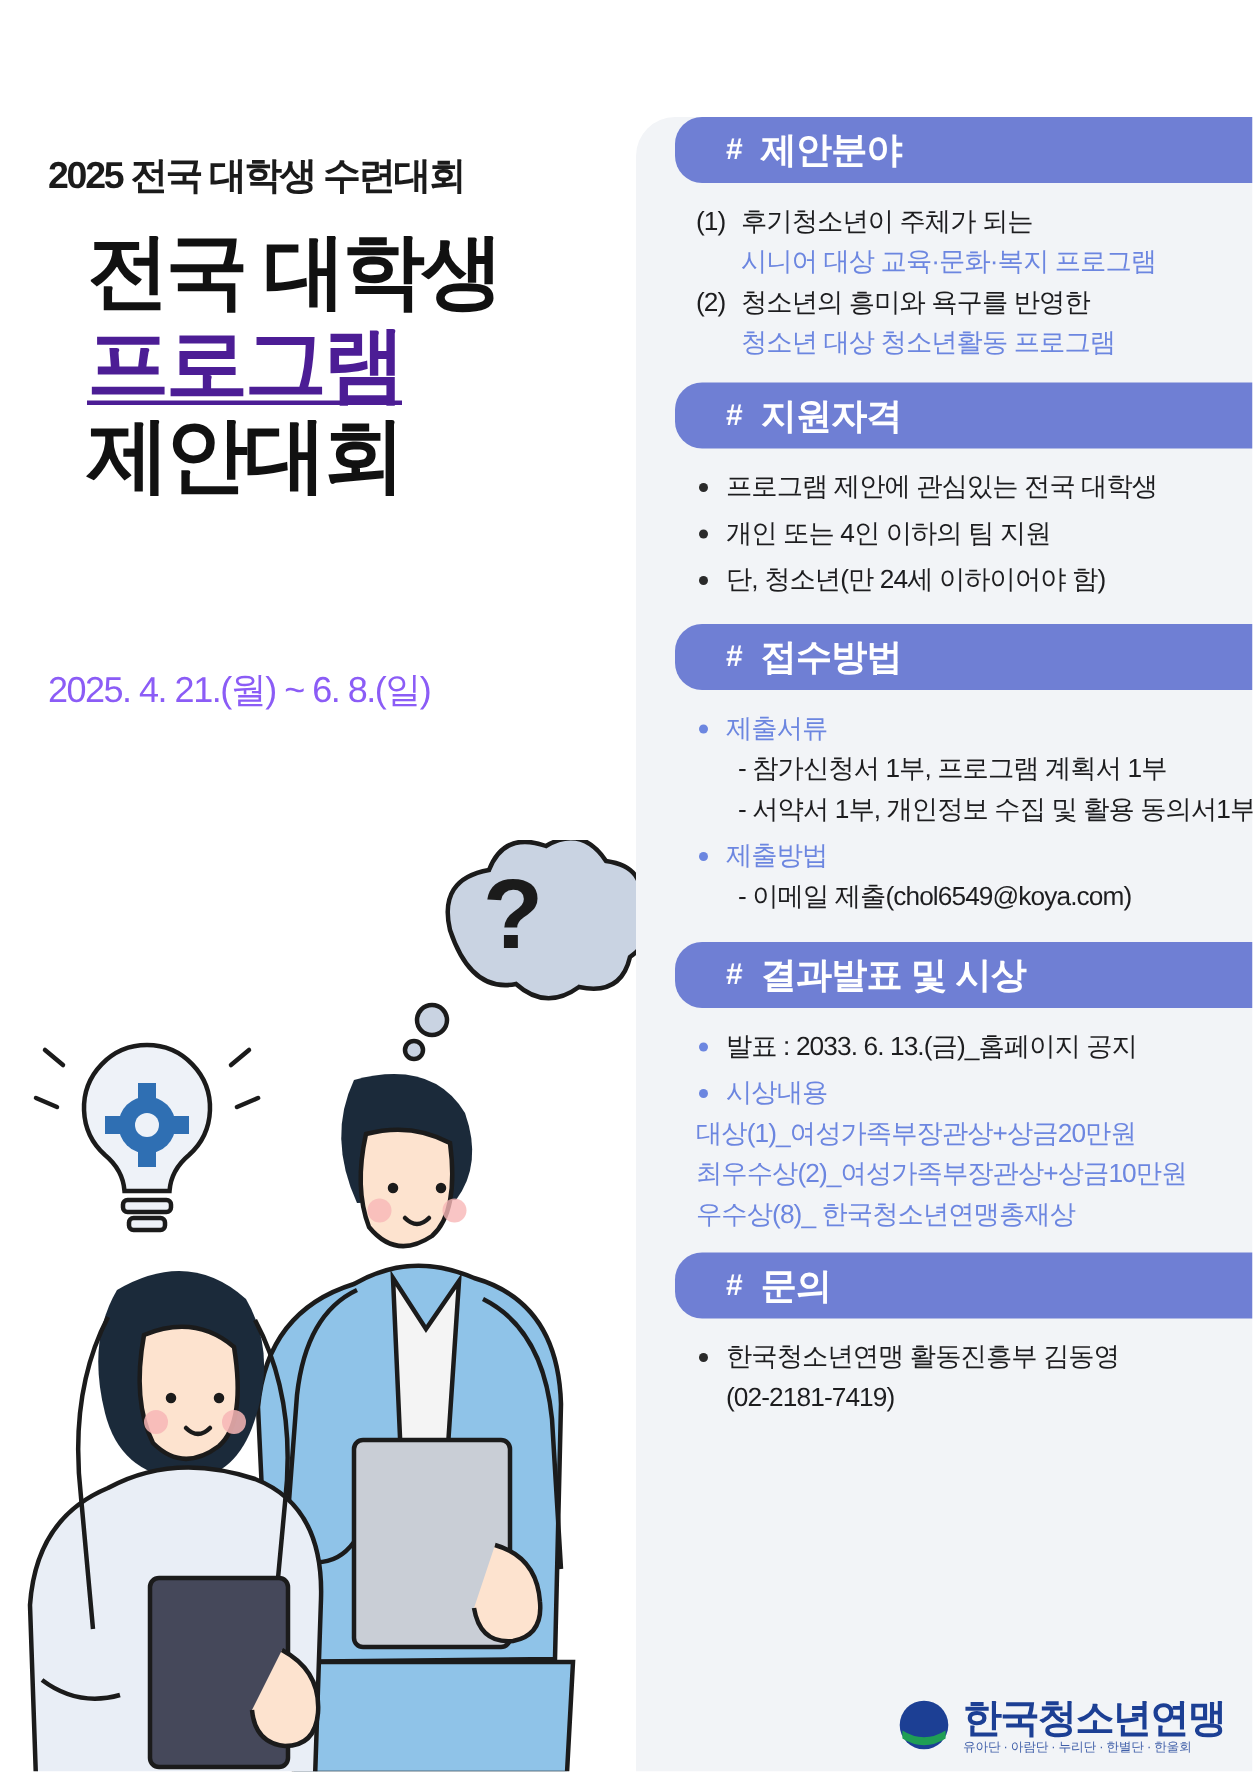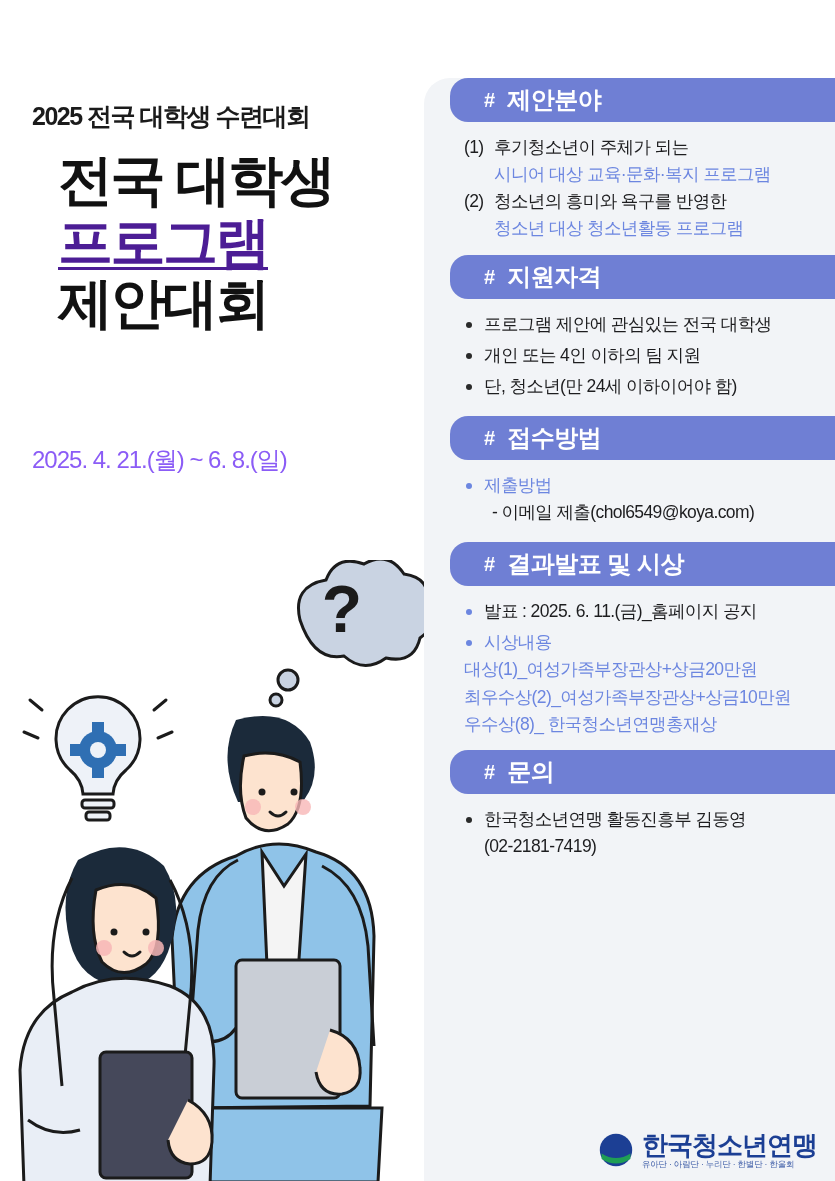--- a/index.html
+++ b/index.html
@@ -275,33 +275,38 @@
       </ul>
     </div>
 
     <div class="sec-head">
       <span class="hash">#</span>
       <span class="title">접수방법</span>
     </div>
     <div class="sec-body">
       <ul class="bullets blue-dot">
         <li>
+          <span class="blue">제출서류</span>
+          <div class="sub">- 참가신청서 1부, 프로그램 계획서 1부</div>
+          <div class="sub">- 서약서 1부, 개인정보 수집 및 활용 동의서1부</div>
+        </li>
+        <li>
           <span class="blue">제출방법</span>
           <div class="sub">- 이메일 제출(chol6549@koya.com)</div>
         </li>
       </ul>
     </div>
 
     <div class="sec-head">
       <span class="hash">#</span>
       <span class="title">결과발표 및 시상</span>
     </div>
     <div class="sec-body">
       <ul class="bullets blue-dot">
-        <li>발표 : 2025. 6. 11.(금)_홈페이지 공지</li>
+        <li>발표 : 2033. 6. 13.(금)_홈페이지 공지</li>
         <li>
           <span class="blue">시상내용</span>
         </li>
       </ul>
       <div class="blue" style="margin-top:-4px;">
         <div>대상(1)_여성가족부장관상+상금20만원</div>
         <div>최우수상(2)_여성가족부장관상+상금10만원</div>
         <div>우수상(8)_ 한국청소년연맹총재상</div>
       </div>
     </div>

